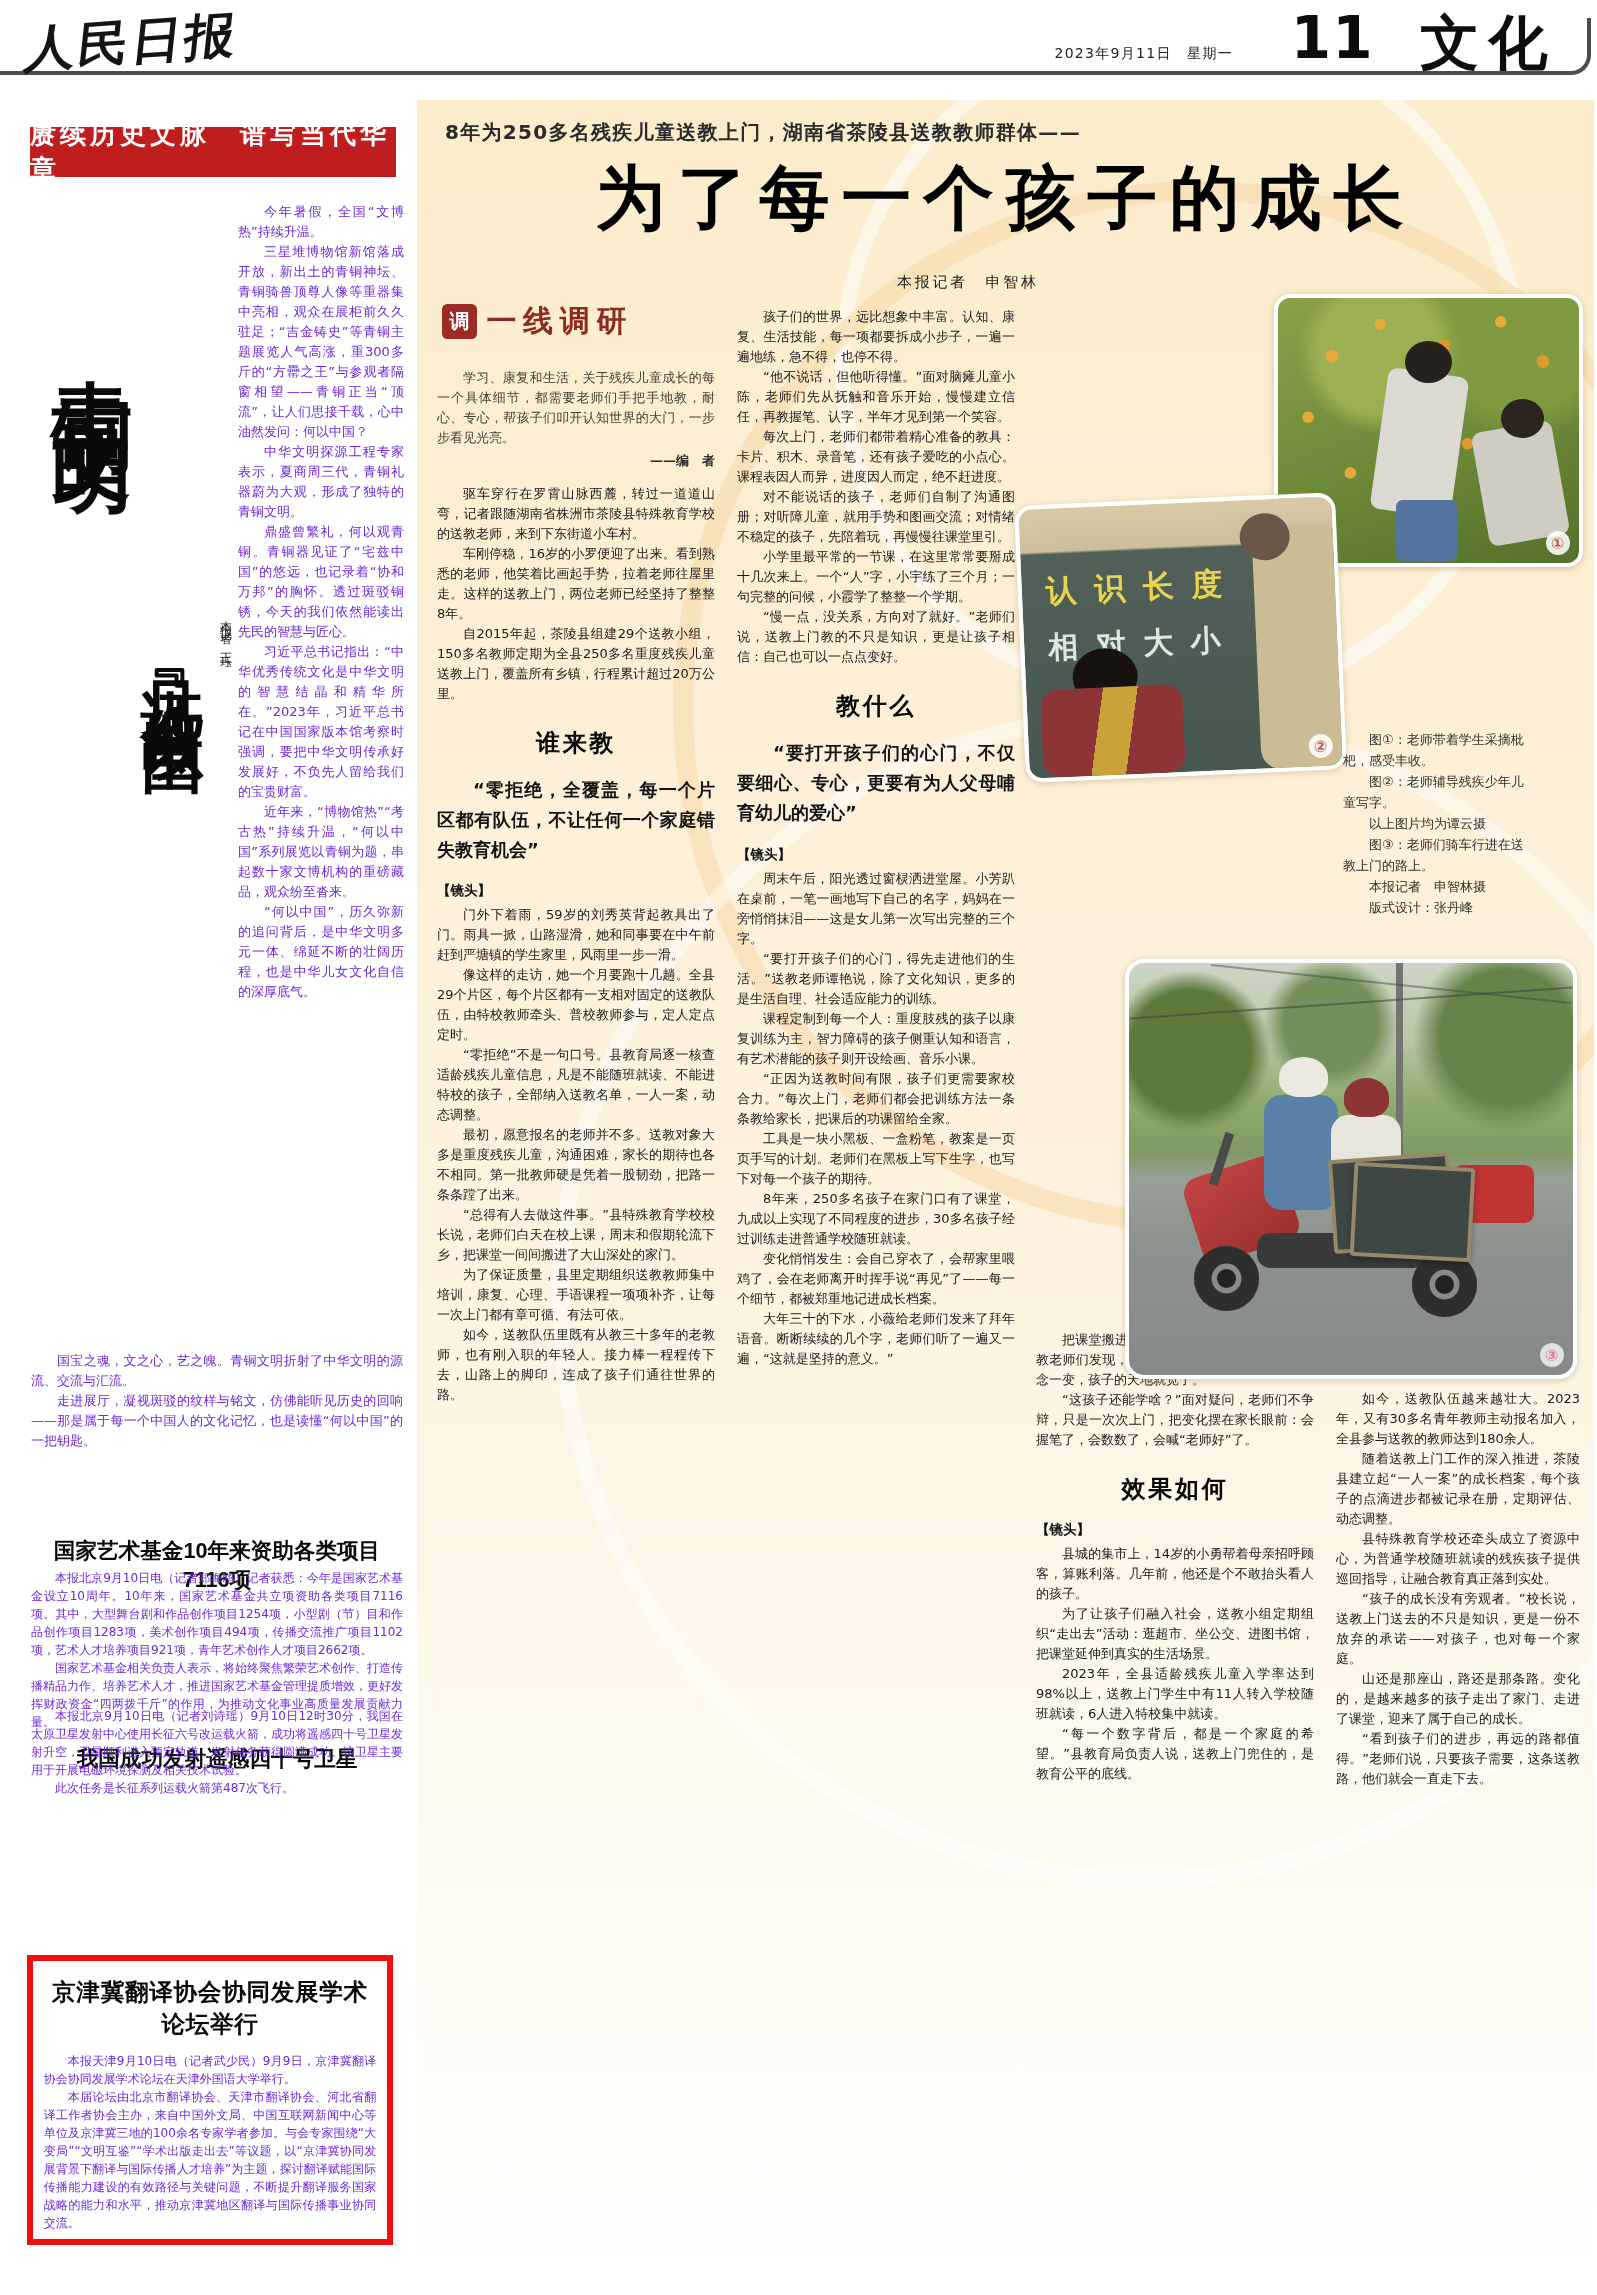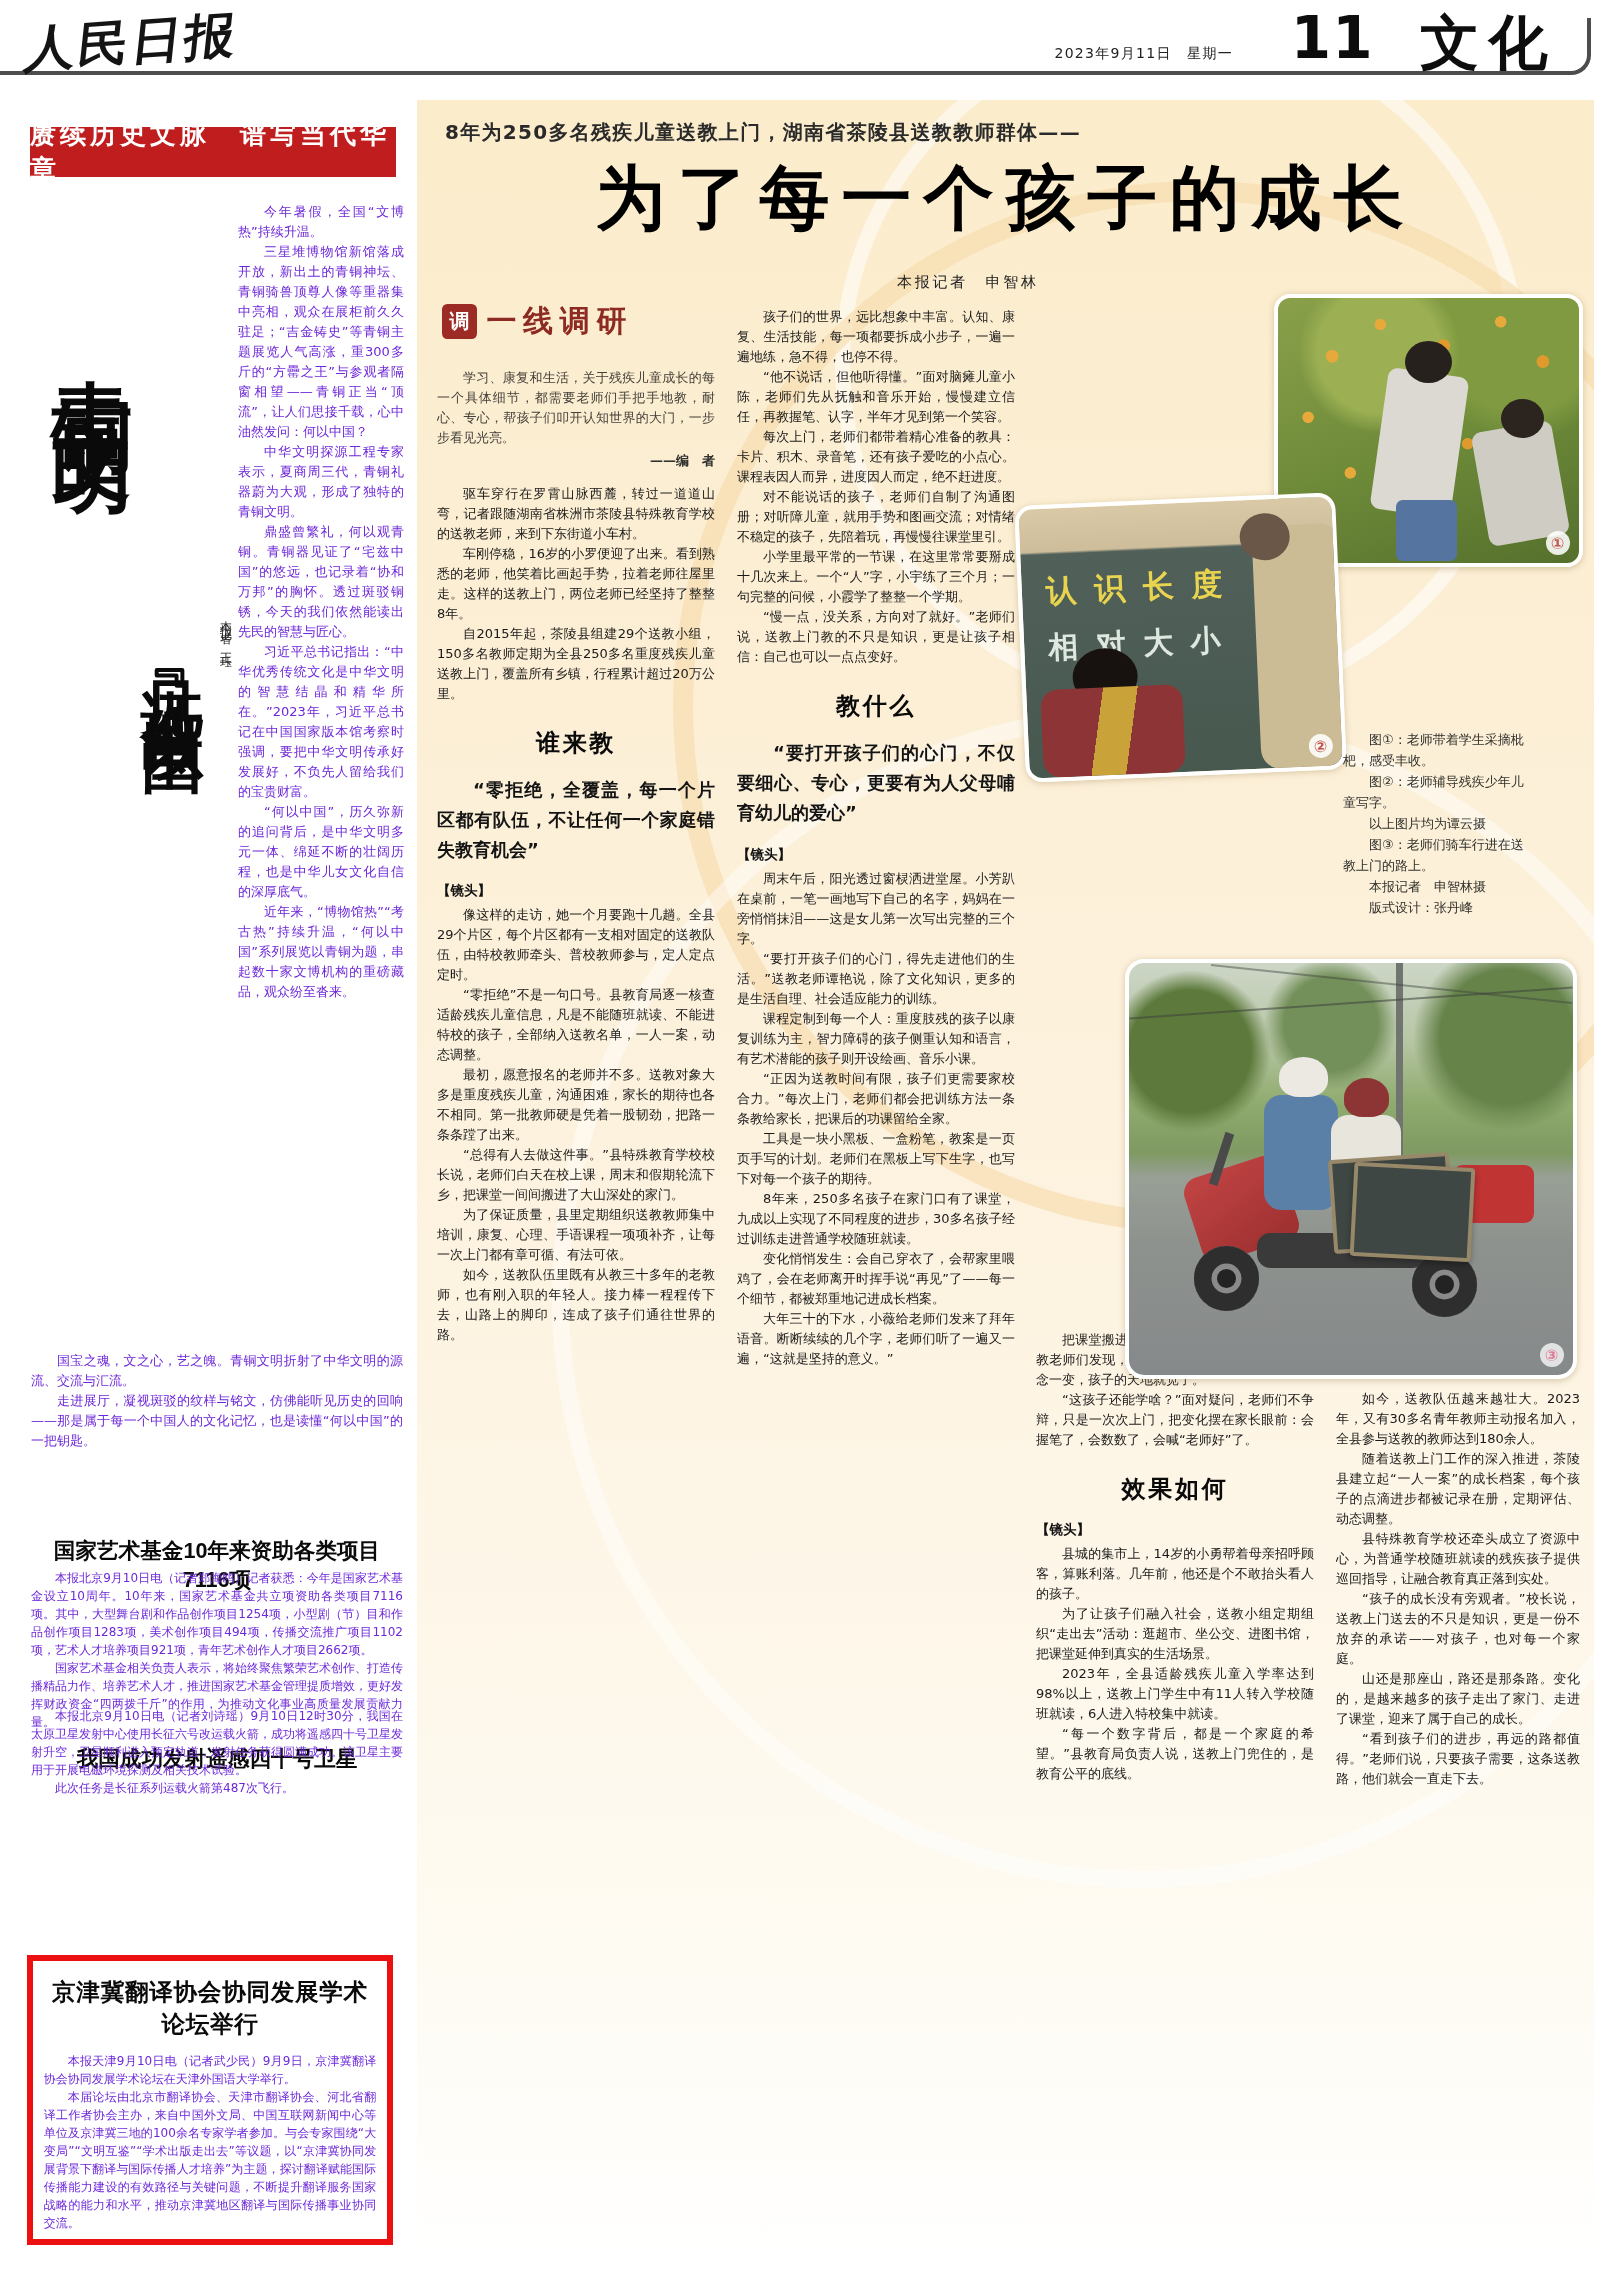--- a/index.html
+++ b/index.html
@@ -195,22 +195,22 @@
 <div class="v-title-main">青铜文明</div>
 <div class="v-title-sub">见证『何以中国』</div>
 <div class="v-byline">本报记者　王珏</div>
 
 <div class="bronze-col newstext">
     <p>今年暑假，全国“文博热”持续升温。</p>
     <p>三星堆博物馆新馆落成开放，新出土的青铜神坛、青铜骑兽顶尊人像等重器集中亮相，观众在展柜前久久驻足；“吉金铸史”等青铜主题展览人气高涨，重300多斤的“方罍之王”与参观者隔窗相望——青铜正当“顶流”，让人们思接千载，心中油然发问：何以中国？</p>
     <p>中华文明探源工程专家表示，夏商周三代，青铜礼器蔚为大观，形成了独特的青铜文明。</p>
     <p>鼎盛曾繁礼，何以观青铜。青铜器见证了“宅兹中国”的悠远，也记录着“协和万邦”的胸怀。透过斑驳铜锈，今天的我们依然能读出先民的智慧与匠心。</p>
     <p>习近平总书记指出：“中华优秀传统文化是中华文明的智慧结晶和精华所在。”2023年，习近平总书记在中国国家版本馆考察时强调，要把中华文明传承好发展好，不负先人留给我们的宝贵财富。</p>
+    <p>近年来，“博物馆热”“考古热”持续升温，“何以中国”系列展览以青铜为题，串起数十家文博机构的重磅藏品，观众纷至沓来。</p>
     <p>“何以中国”，历久弥新的追问背后，是中华文明多元一体、绵延不断的壮阔历程，也是中华儿女文化自信的深厚底气。</p>
-    <p>近年来，“博物馆热”“考古热”持续升温，“何以中国”系列展览以青铜为题，串起数十家文博机构的重磅藏品，观众纷至沓来。</p>
   </div>
 <div class="bronze-wide newstext">
     <p>国宝之魂，文之心，艺之魄。青铜文明折射了中华文明的源流、交流与汇流。</p>
     <p>走进展厅，凝视斑驳的纹样与铭文，仿佛能听见历史的回响——那是属于每一个中国人的文化记忆，也是读懂“何以中国”的一把钥匙。</p>
   </div>
 
 <div class="news-block-head" style="top:1536px;">国家艺术基金10年来资助各类项目7116项</div>
 <div class="news-block-body newstext small" style="top:1569px;height:169px;">
     <p>本报北京9月10日电（记者郑海鸥）记者获悉：今年是国家艺术基金设立10周年。10年来，国家艺术基金共立项资助各类项目7116项。其中，大型舞台剧和作品创作项目1254项，小型剧（节）目和作品创作项目1283项，美术创作项目494项，传播交流推广项目1102项，艺术人才培养项目921项，青年艺术创作人才项目2662项。</p>
     <p>国家艺术基金相关负责人表示，将始终聚焦繁荣艺术创作、打造传播精品力作、培养艺术人才，推进国家艺术基金管理提质增效，更好发挥财政资金“四两拨千斤”的作用，为推动文化事业高质量发展贡献力量。</p>
@@ -252,20 +252,21 @@
   <div class="editor-note">——编　者</div>
   <div>
       <p>驱车穿行在罗霄山脉西麓，转过一道道山弯，记者跟随湖南省株洲市茶陵县特殊教育学校的送教老师，来到下东街道小车村。</p>
       <p>车刚停稳，16岁的小罗便迎了出来。看到熟悉的老师，他笑着比画起手势，拉着老师往屋里走。这样的送教上门，两位老师已经坚持了整整8年。</p>
       <p>自2015年起，茶陵县组建29个送教小组，150多名教师定期为全县250多名重度残疾儿童送教上门，覆盖所有乡镇，行程累计超过20万公里。</p>
     </div>
   <div class="subhead">谁来教</div>
   <div class="colquote">“零拒绝，全覆盖，每一个片区都有队伍，不让任何一个家庭错失教育机会”</div>
   <div class="scene-label">【镜头】</div>
   <div>
+      <p>门外下着雨，59岁的刘秀英背起教具出了门。雨具一掀，山路湿滑，她和同事要在中午前赶到严塘镇的学生家里，风雨里一步一滑。</p>
       <p>像这样的走访，她一个月要跑十几趟。全县29个片区，每个片区都有一支相对固定的送教队伍，由特校教师牵头、普校教师参与，定人定点定时。</p>
       <p>“零拒绝”不是一句口号。县教育局逐一核查适龄残疾儿童信息，凡是不能随班就读、不能进特校的孩子，全部纳入送教名单，一人一案，动态调整。</p>
       <p>最初，愿意报名的老师并不多。送教对象大多是重度残疾儿童，沟通困难，家长的期待也各不相同。第一批教师硬是凭着一股韧劲，把路一条条蹚了出来。</p>
       <p>“总得有人去做这件事。”县特殊教育学校校长说，老师们白天在校上课，周末和假期轮流下乡，把课堂一间间搬进了大山深处的家门。</p>
       <p>为了保证质量，县里定期组织送教教师集中培训，康复、心理、手语课程一项项补齐，让每一次上门都有章可循、有法可依。</p>
       <p>如今，送教队伍里既有从教三十多年的老教师，也有刚入职的年轻人。接力棒一程程传下去，山路上的脚印，连成了孩子们通往世界的路。</p>
     </div>
 </div>
 
 <div class="mcol" style="left:737px;top:307px;width:278px;height:1958px;">

